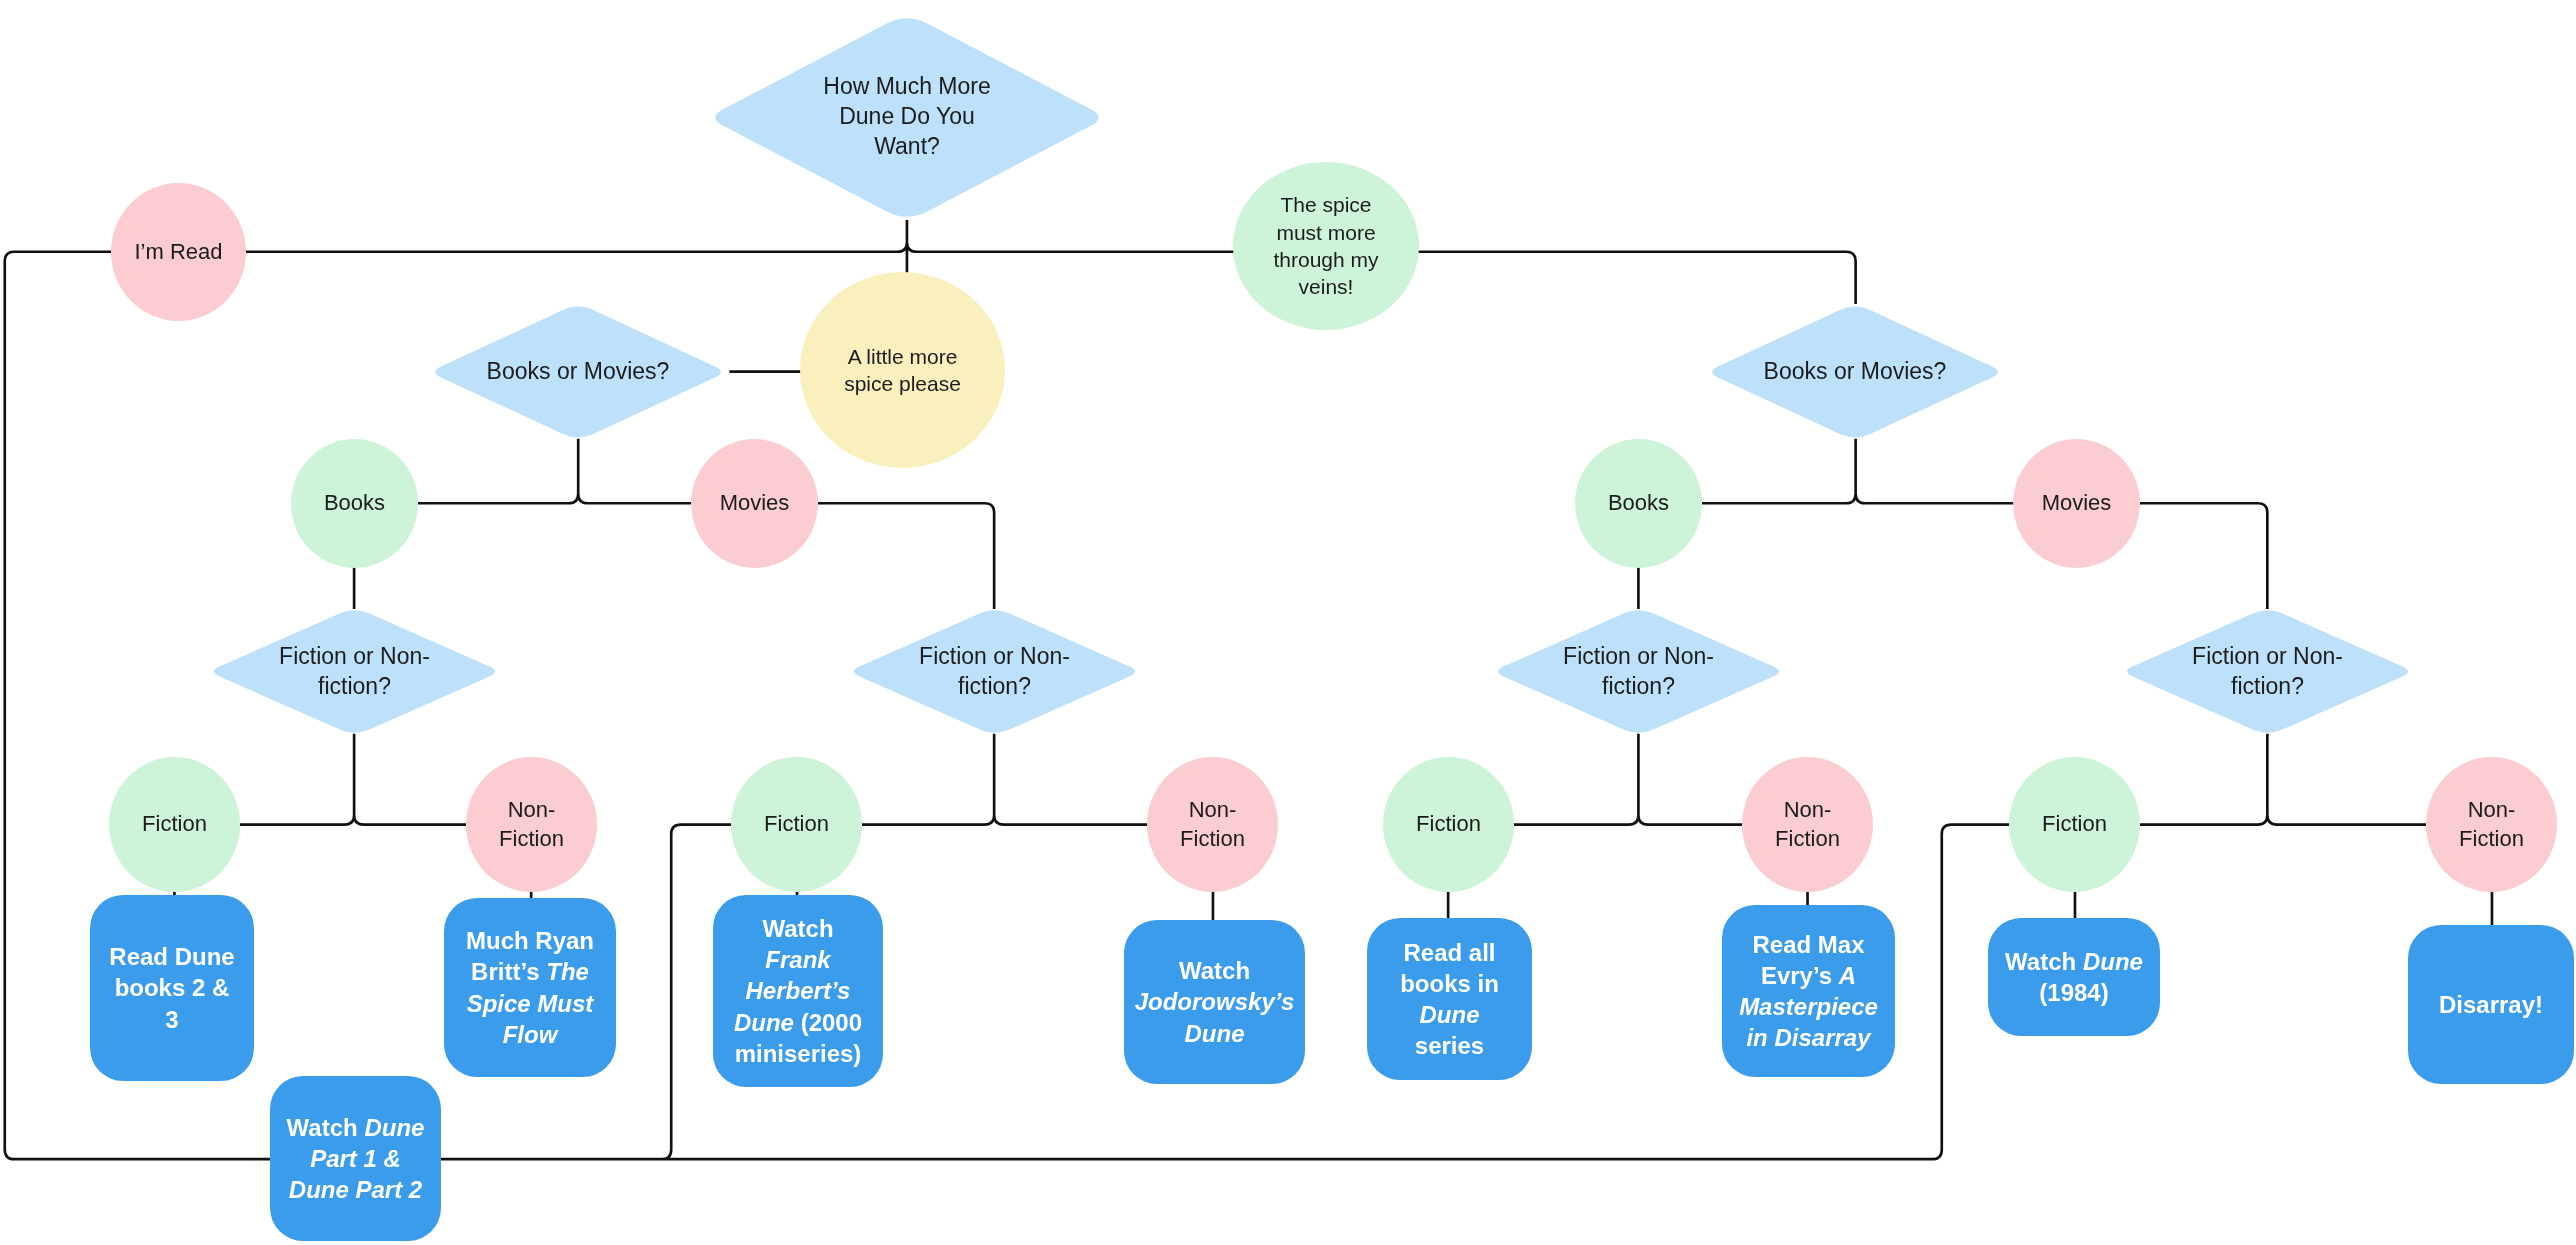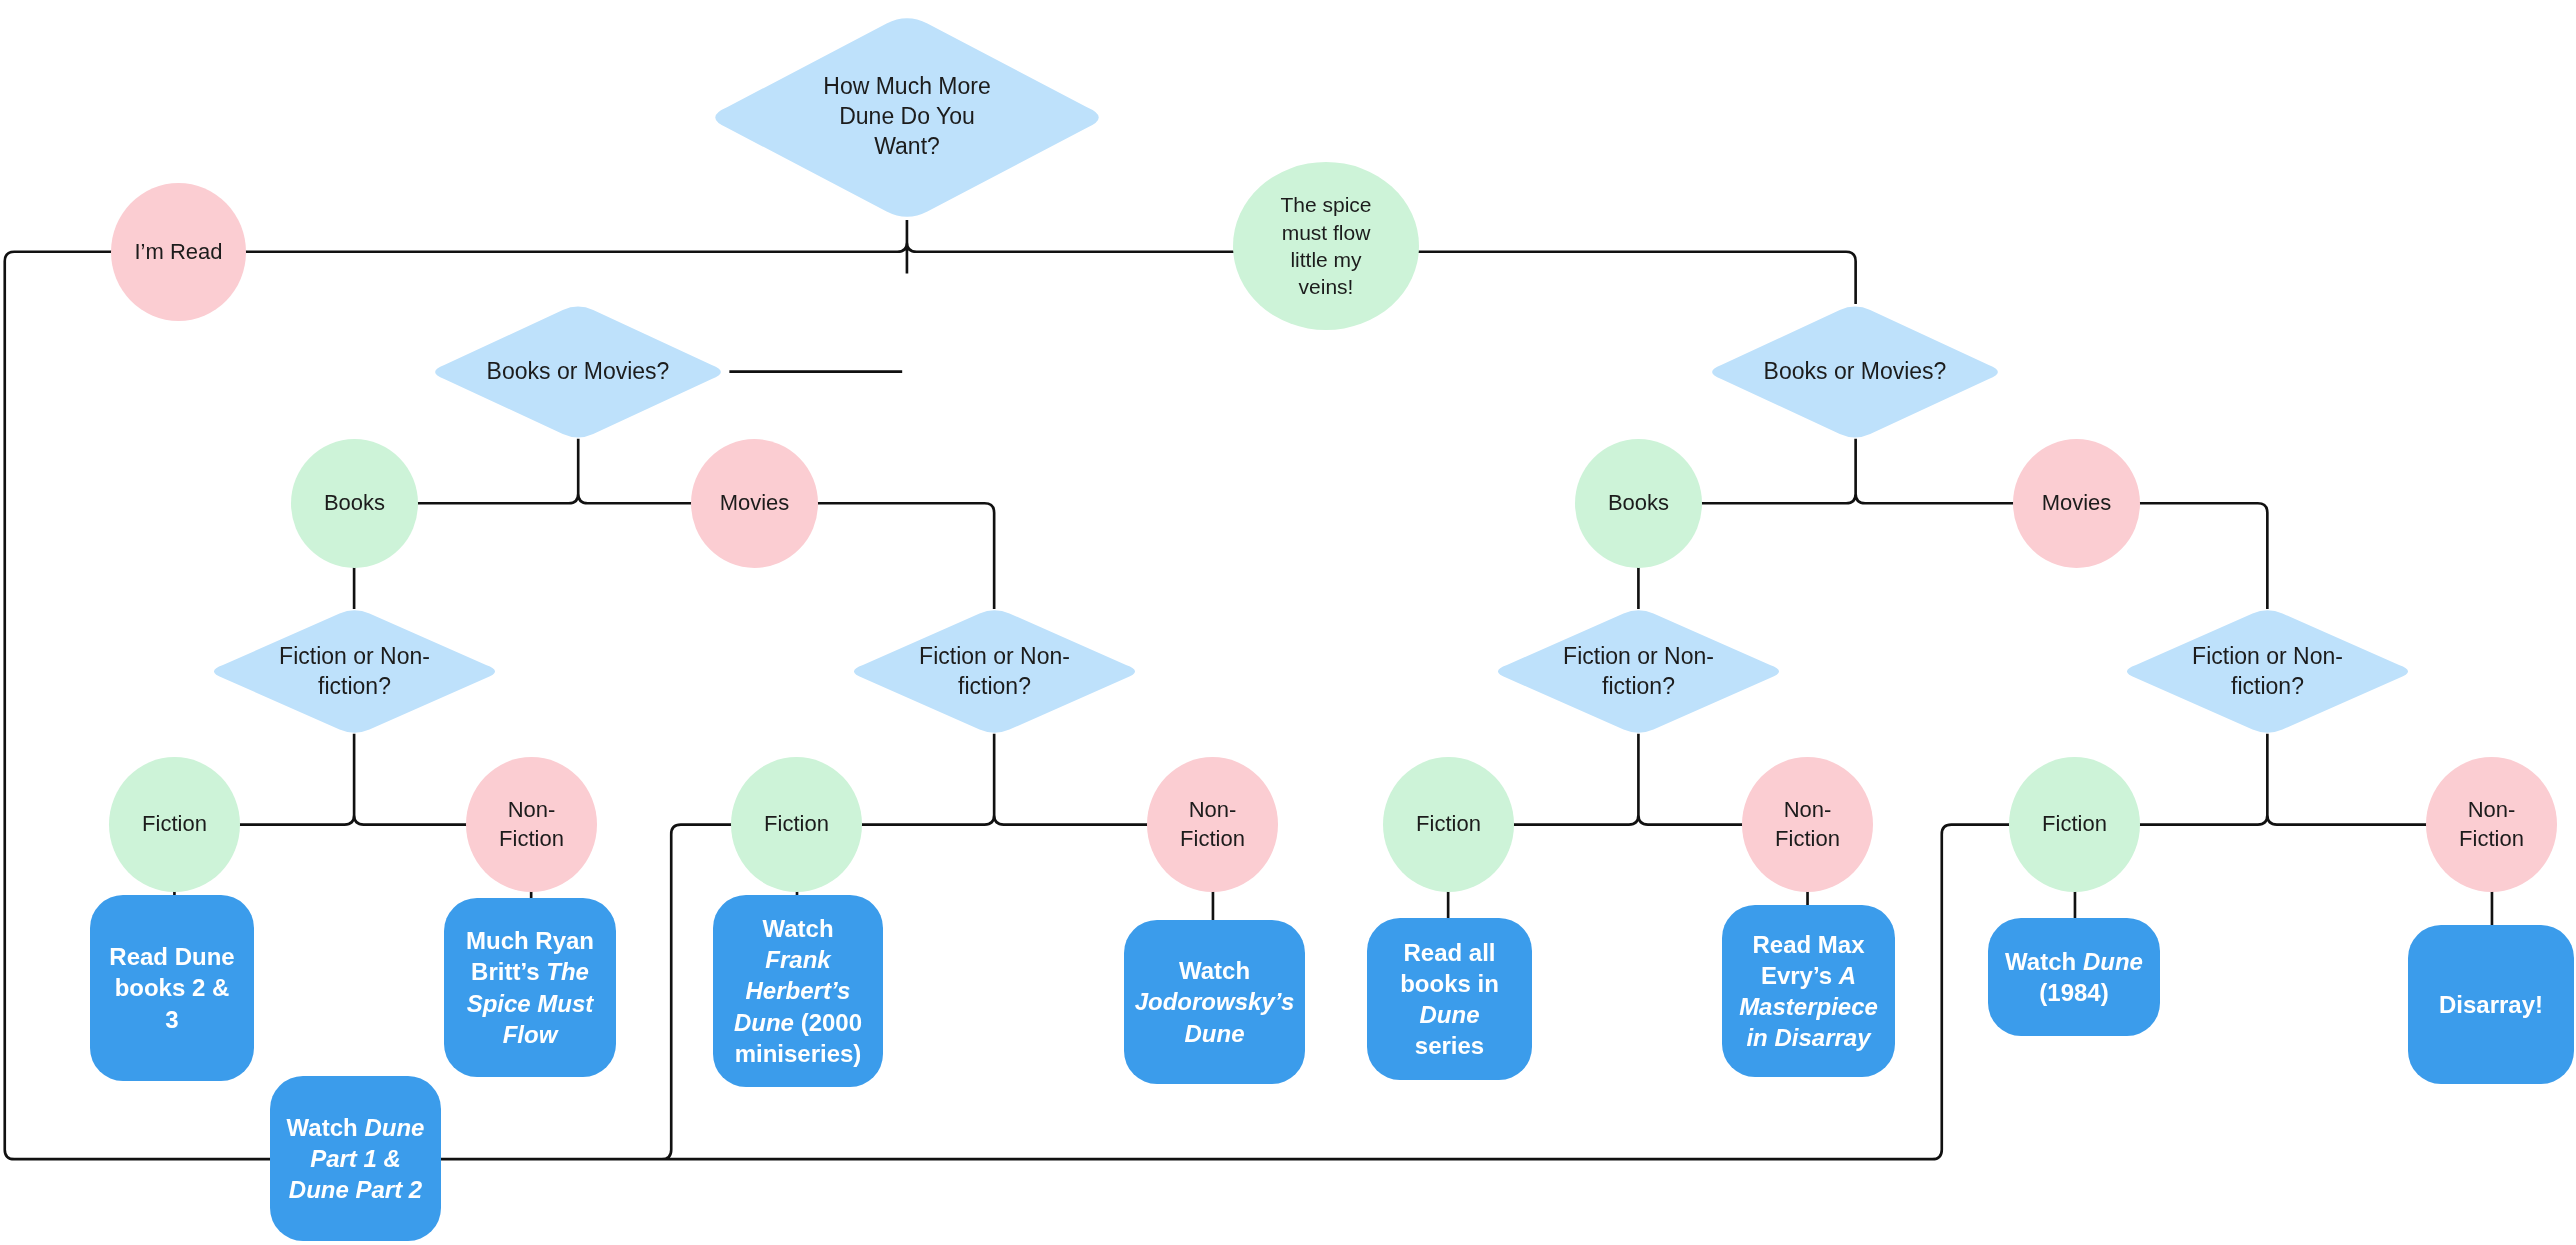--- a/index.html
+++ b/index.html
@@ -80,22 +80,25 @@
   <div class="node diamond" style="left:703px;top:12.7px;width:408px;height:209px">
     <svg class="dshape" viewBox="0 0 200 100" preserveAspectRatio="none">
       <path style="fill:var(--diamond-fill)" d="M 90 5 L 12 45 Q 0 50 12 55 L 90 95 Q 100 100 110 95 L 188 55 Q 200 50 188 45 L 110 5 Q 100 0 90 5 Z"></path>
     </svg>
     <div class="dlabel" style="max-width:174px">How Much More Dune Do You Want?</div>
   </div>
 
   <div class="node ellipse pink" style="left:111px;top:183px;width:135px;height:138px">
     <div class="elabel" style="max-width:111px">I’m Read</div>
   </div>
+  <div class="node ellipse yellow big" style="left:800px;top:272px;width:205px;height:196px">
+    <div class="elabel" style="max-width:143px">A little more spice please</div>
+  </div>
   <div class="node ellipse green big" style="left:1233px;top:162px;width:186px;height:168px">
-    <div class="elabel" style="max-width:122px">The spice must flow little my veins!</div>
+    <div class="elabel" style="max-width:122px">The spice must more through my veins!</div>
   </div>
 
   <div class="node diamond" style="left:426px;top:303px;width:304px;height:138px">
     <svg class="dshape" viewBox="0 0 200 100" preserveAspectRatio="none">
       <path style="fill:var(--diamond-fill)" d="M 90 5 L 12 45 Q 0 50 12 55 L 90 95 Q 100 100 110 95 L 188 55 Q 200 50 188 45 L 110 5 Q 100 0 90 5 Z"></path>
     </svg>
     <div class="dlabel" style="max-width:243px">Books or Movies?</div>
   </div>
   <div class="node diamond" style="left:1703px;top:303px;width:304px;height:138px">
     <svg class="dshape" viewBox="0 0 200 100" preserveAspectRatio="none">

